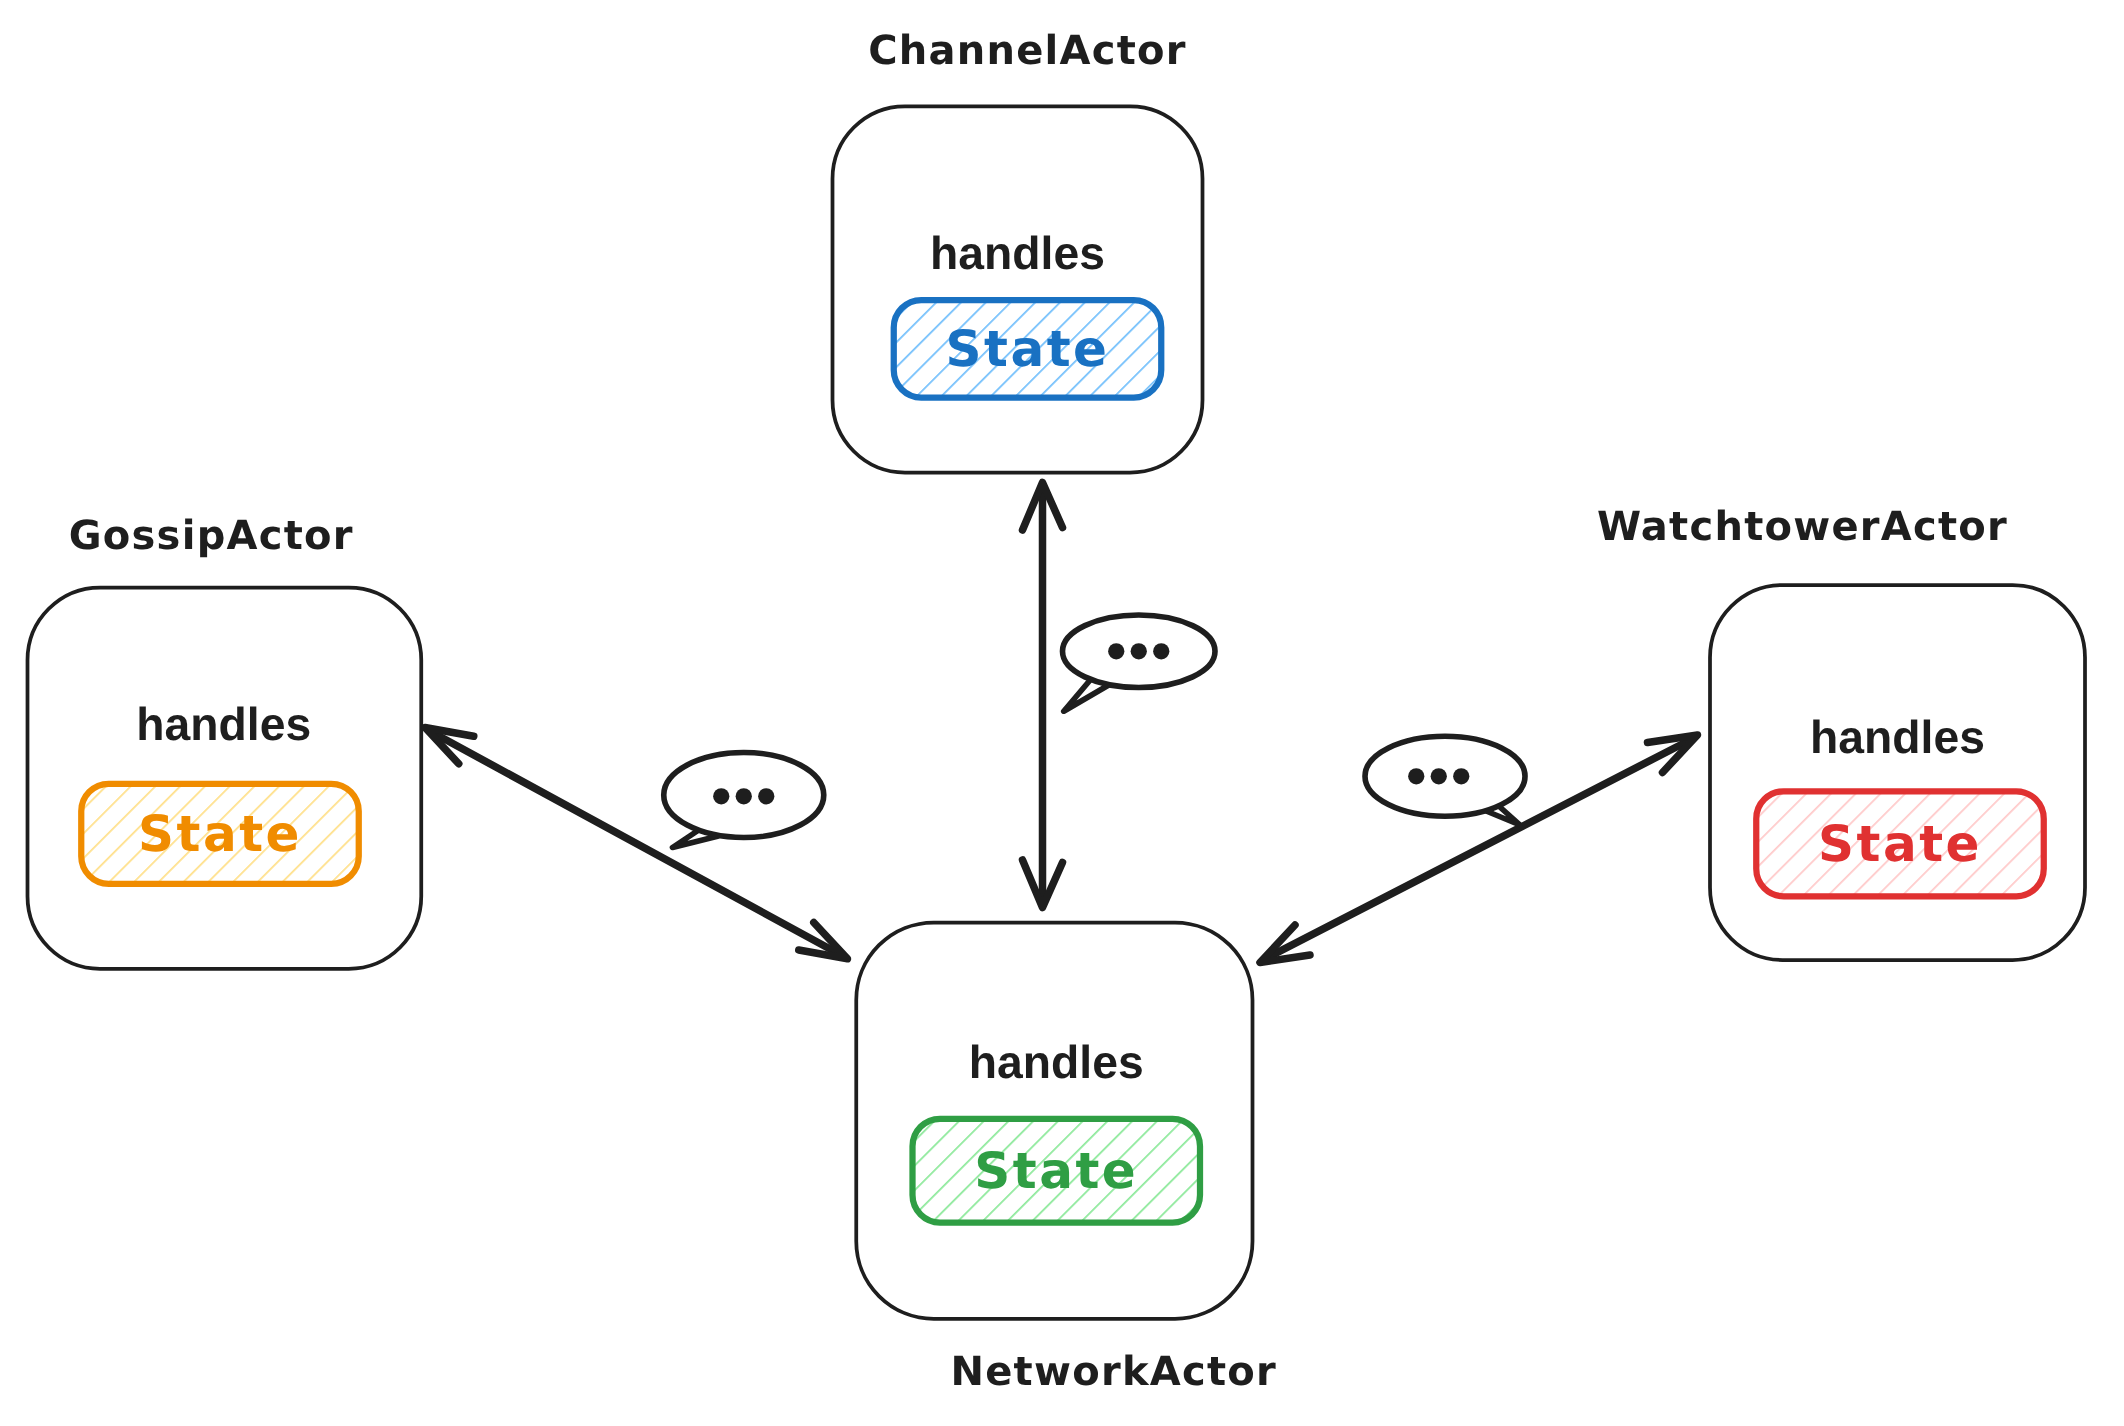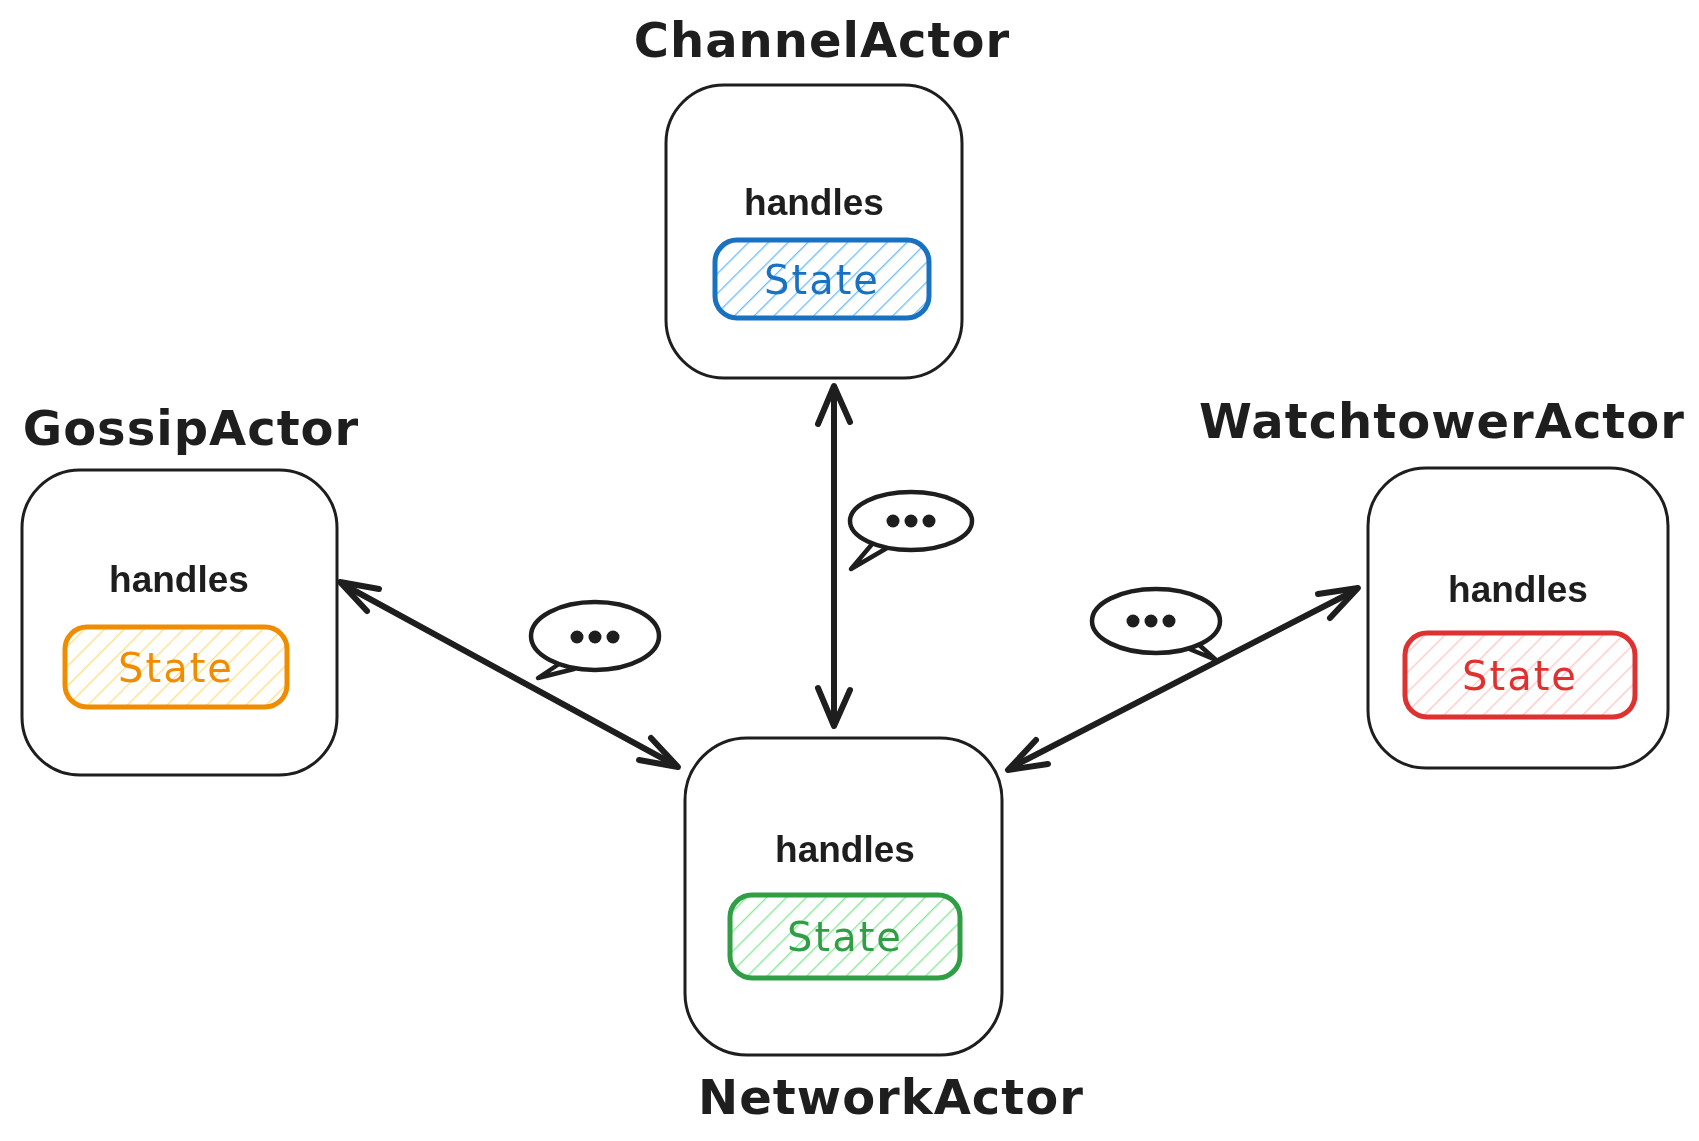--- a/index.html
+++ b/index.html
@@ -11,23 +11,23 @@
   .actor-box{fill:#ffffff;stroke:#1e1e1e;stroke-width:3;}
   .state-box{stroke-width:5;}
   .arrow line,.arrow polyline{stroke:#1e1e1e;stroke-width:6;fill:none;
           stroke-linecap:round;stroke-linejoin:round;}
   .bubble-body{fill:#ffffff;stroke:#1e1e1e;stroke-width:4.5;}
   .bubble-tail{fill:#ffffff;stroke:#1e1e1e;stroke-width:4.5;stroke-linejoin:round;stroke-linecap:round;}
   .dot{fill:#1e1e1e;stroke:none;}
 
   
   .txt{position:absolute;transform:translate(-50%,-50%);white-space:nowrap;color:#1e1e1e;}
-  .actor-title{font-size:48px;font-weight:bold;letter-spacing:1px;}
+  .actor-title{font-size:32px;font-weight:bold;letter-spacing:1px;}
   .handles{font-family:"Liberation Sans",sans-serif;font-size:37px;font-weight:700;color:#1e1e1e;}
-  .state-label{font-size:40px;font-weight:normal;letter-spacing:2px;}
+  .state-label{font-size:40px;font-weight:bold;letter-spacing:2px;}
   .c-blue{color:#1971c2;}
   .c-orange{color:#f08c00;}
   .c-red{color:#e03131;}
   .c-green{color:#2f9e44;}
 </style>
 </head>
 <body>
 
 <div class="canvas">
 
@@ -99,21 +99,21 @@
         <circle class="dot" cx="1151" cy="621" r="6.5"></circle>
         <circle class="dot" cx="1169" cy="621" r="6.5"></circle>
       </g>
     </g>
   </svg>
 
   <div class="txt actor-title" style="left:822px;top:40px;">ChannelActor</div>
   <div class="txt handles" style="left:814px;top:203px;">handles</div>
   <div class="txt state-label c-blue" style="left:822px;top:280px;">State</div>
 
-  <div class="txt actor-title" style="left:191px;top:428px;">GossipActor</div>
+  <div class="txt actor-title" style="left:169px;top:428px;">GossipActor</div>
   <div class="txt handles" style="left:179px;top:580px;">handles</div>
   <div class="txt state-label c-orange" style="left:176px;top:668px;">State</div>
 
   <div class="txt actor-title" style="left:1422px;top:421px;margin-left:20px;">WatchtowerActor</div>
   <div class="txt handles" style="left:1518px;top:590px;">handles</div>
   <div class="txt state-label c-red" style="left:1520px;top:676px;">State</div>
 
   <div class="txt handles" style="left:845px;top:850px;">handles</div>
   <div class="txt state-label c-green" style="left:845px;top:937px;">State</div>
   <div class="txt actor-title" style="left:851px;top:1097px;margin-left:40px;">NetworkActor</div>

